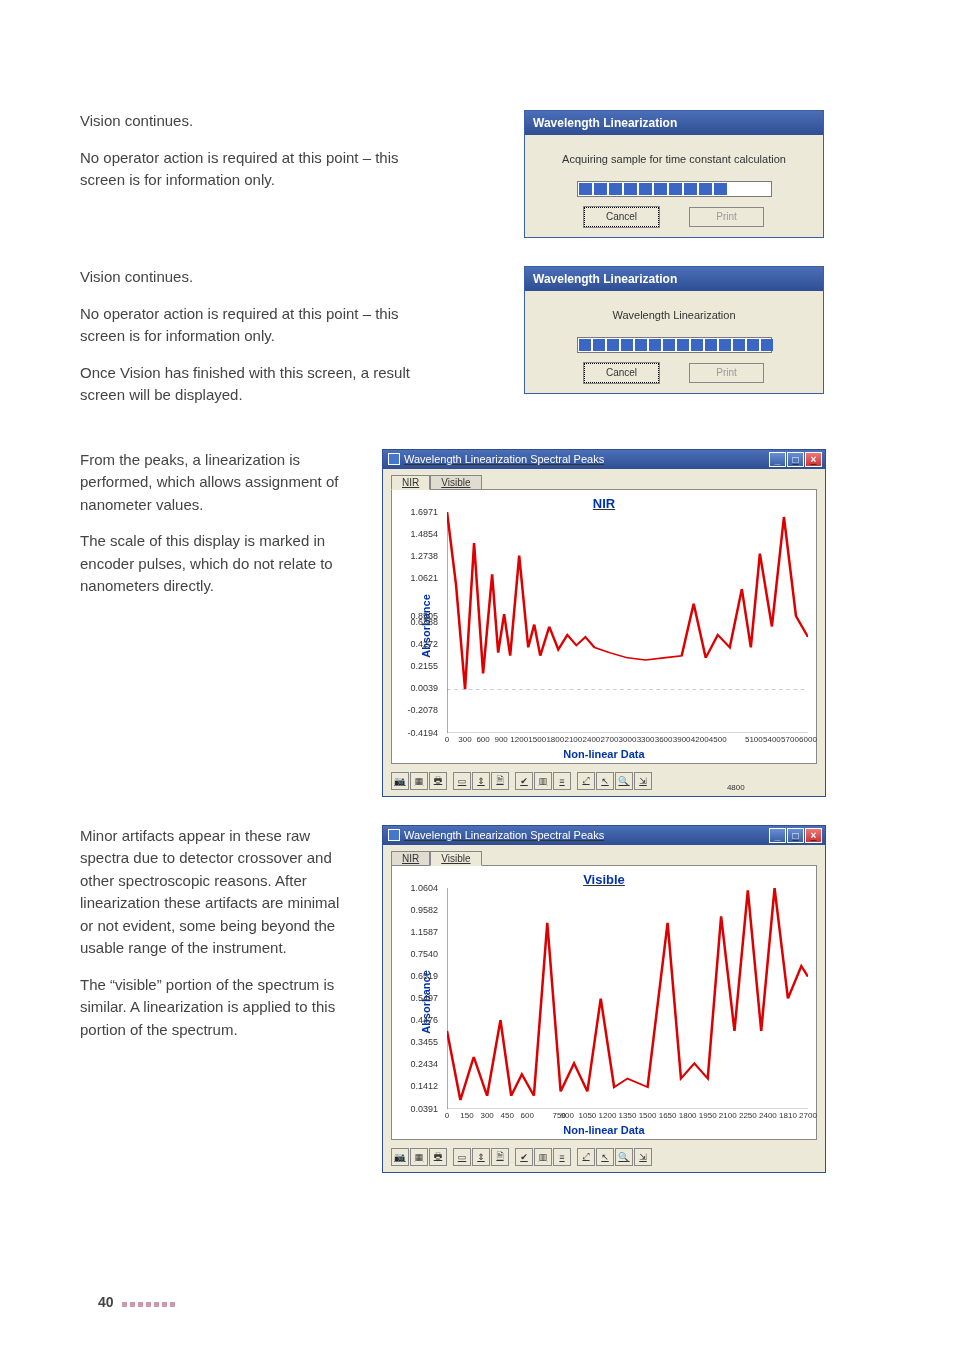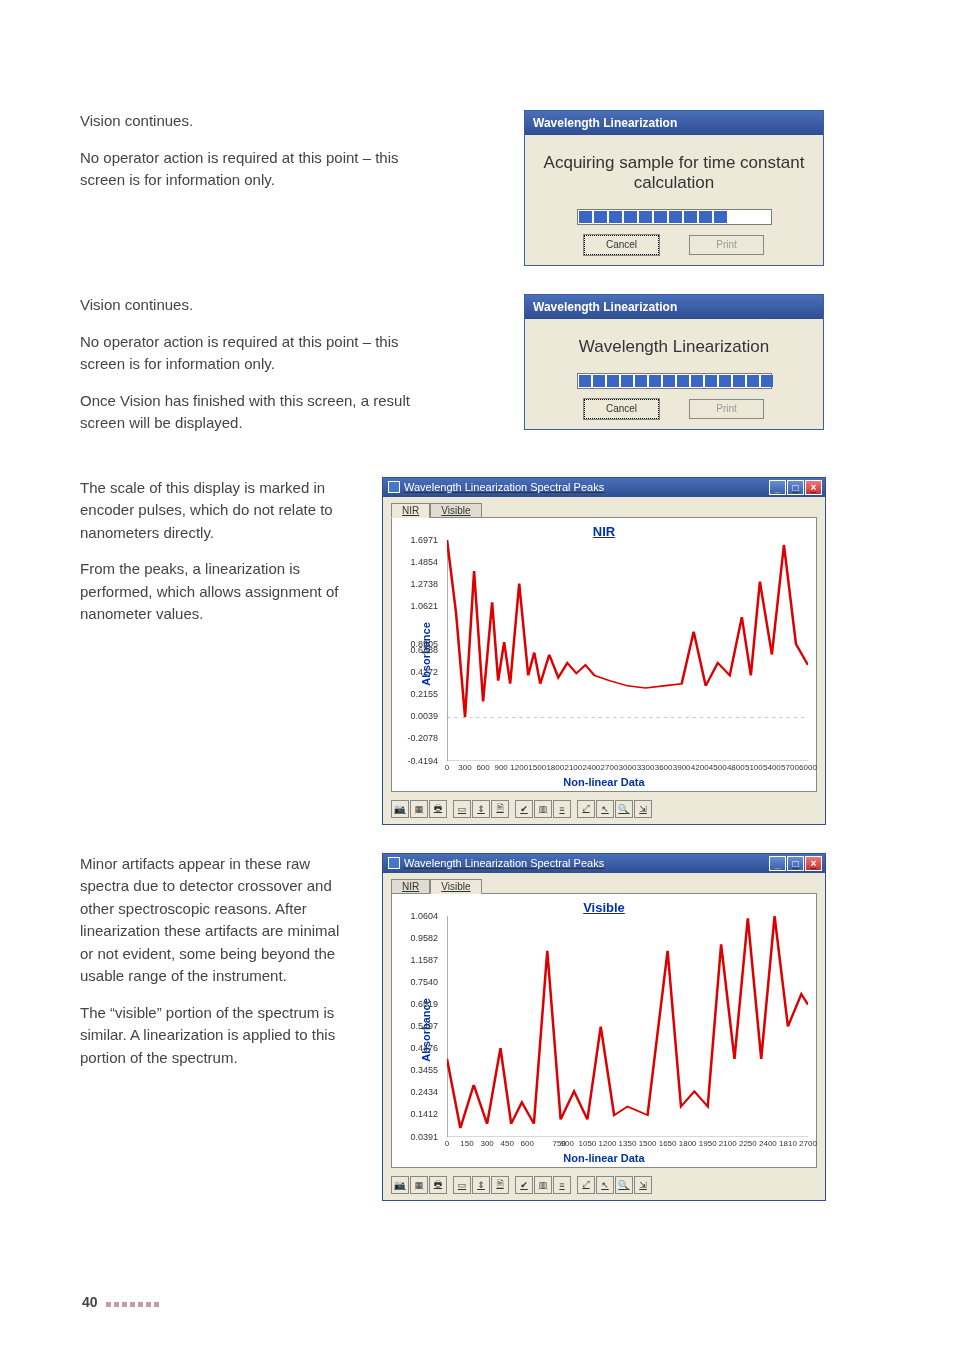--- a/index.html
+++ b/index.html
@@ -28,21 +28,21 @@
     margin-right: 50px;
   }
   .dialog-title {
     background: linear-gradient(#4a6fb8, #2f4e93);
     color: #fff;
     font-weight: bold;
     padding: 5px 8px;
     font-size: 12px;
   }
   .dialog-body { padding: 18px 10px 10px; text-align: center; }
-  .dialog-msg { margin-bottom: 16px; color: #333; font-size: 17px; }
+  .dialog-msg { margin-bottom: 16px; color: #333; font-size: 11px; }
   .progress {
     width: 195px; height: 16px;
     border: 1px solid #7a7a7a;
     margin: 0 auto 10px;
     background: #fff;
     display: flex;
     gap: 2px;
     padding: 1px;
   }
   .progress .seg { flex: 0 0 13px; height: 12px; background: #3b66c4; }
@@ -114,21 +114,21 @@
   .specline { stroke:#d00; stroke-width:0.7; fill:none; }
   .spec-toolbar {
     display:flex; gap:1px; padding: 2px 8px 6px; flex-wrap:wrap;
   }
   .tb-btn { width:18px; height:18px; border:1px solid #888; background:#ece9d8; font-size:9px; display:flex; align-items:center; justify-content:center;}
   .tb-sep { width:4px; }
 
   
   .footer {
     position:absolute;
-    left: 82px;
+    left: 98px;
     bottom: 40px;
     font-size: 14px;
     display:flex; align-items:center; gap:8px;
   }
   .footer .pg { font-weight:bold; color:#444; }
   .footer .dots .d { display:inline-block; width:5px; height:5px; background:#c9a; margin-right:3px;}
 </style>
 </head>
 <body>
 
@@ -194,22 +194,22 @@
           <div class="dlg-btn focused">Cancel</div>
           <div class="dlg-btn disabled">Print</div>
         </div>
       </div>
     </div>
   </div>
 </div>
 
 <div class="row">
   <div class="text-col narrow">
+    <p>From the peaks, a linearization is performed, which allows assignment of nanometer values.</p>
     <p>The scale of this display is marked in encoder pulses, which do not relate to nanometers directly.</p>
-    <p>From the peaks, a linearization is performed, which allows assignment of nanometer values.</p>
   </div>
   <div class="fig-col">
     <div class="spec-window">
       <div class="spec-titlebar">
         <div class="title">
             <span class="logo"></span>
             <span>Wavelength Linearization Spectral Peaks</span>
           </div>
         <div class="win-controls">
           <div class="win-btn">_</div>
@@ -255,21 +255,21 @@
             <div class="x-tick" style="left: 30%;">1800</div>
             <div class="x-tick" style="left: 35%;">2100</div>
             <div class="x-tick" style="left: 40%;">2400</div>
             <div class="x-tick" style="left: 45%;">2700</div>
             <div class="x-tick" style="left: 50%;">3000</div>
             <div class="x-tick" style="left: 55%;">3300</div>
             <div class="x-tick" style="left: 60%;">3600</div>
             <div class="x-tick" style="left: 65%;">3900</div>
             <div class="x-tick" style="left: 70%;">4200</div>
             <div class="x-tick" style="left: 75%;">4500</div>
-            <div class="x-tick" style="left: 80%;">4800</div>
+            <div class="x-tick" style="left: 80%; margin-top: 48px;">4800</div>
             <div class="x-tick" style="left: 85%;">5100</div>
             <div class="x-tick" style="left: 90%;">5400</div>
             <div class="x-tick" style="left: 95%;">5700</div>
             <div class="x-tick" style="left: 100%;">6000</div>
           </div>
         <div class="chart-xlabel">Non-linear Data</div>
       </div>
       <div class="spec-toolbar" id="toolbar-0">
           <div class="tb-btn">📷</div>
           <div class="tb-btn">▦</div>

